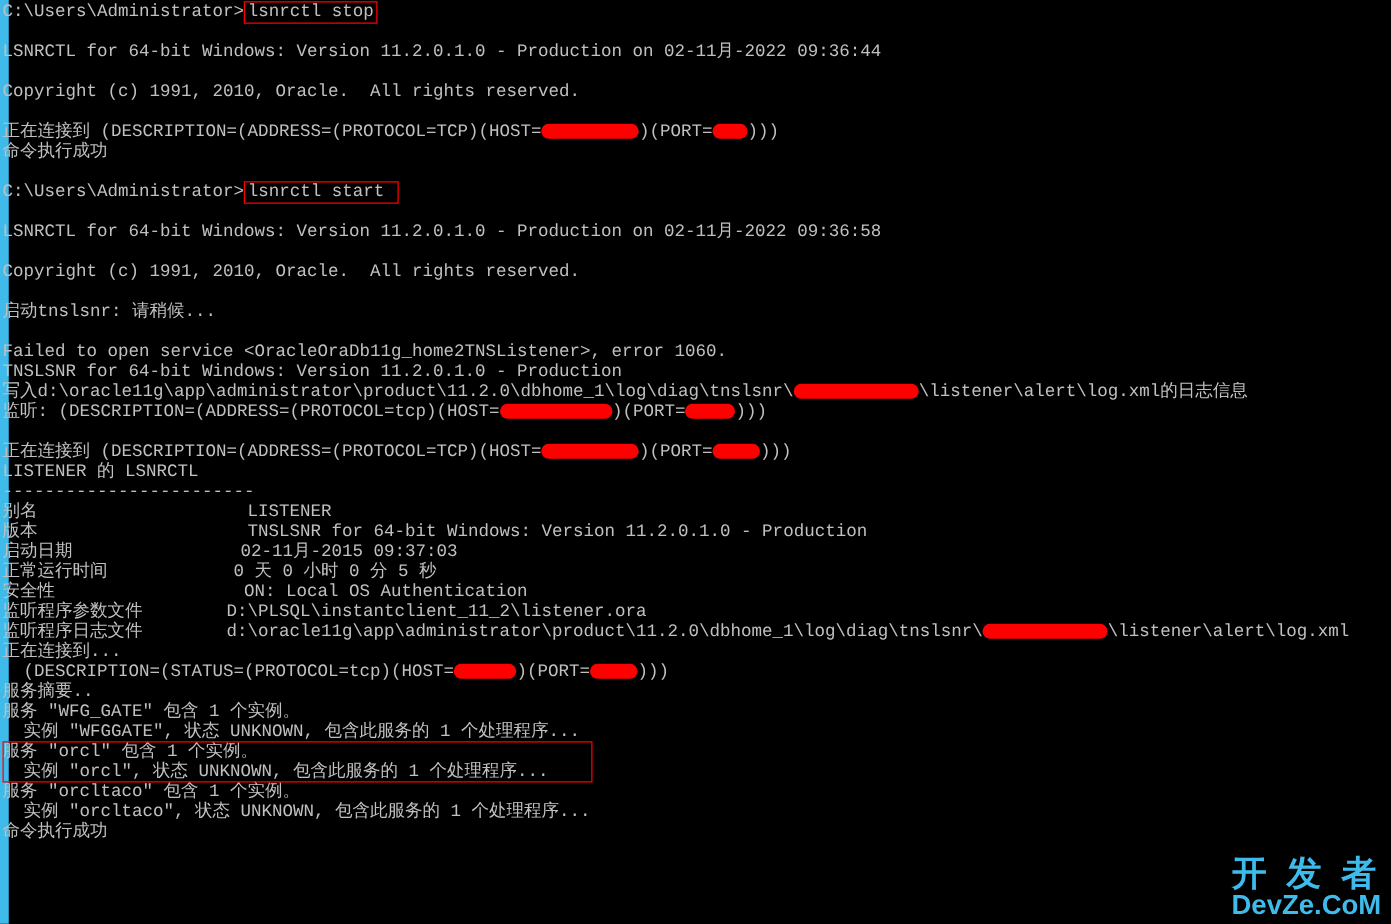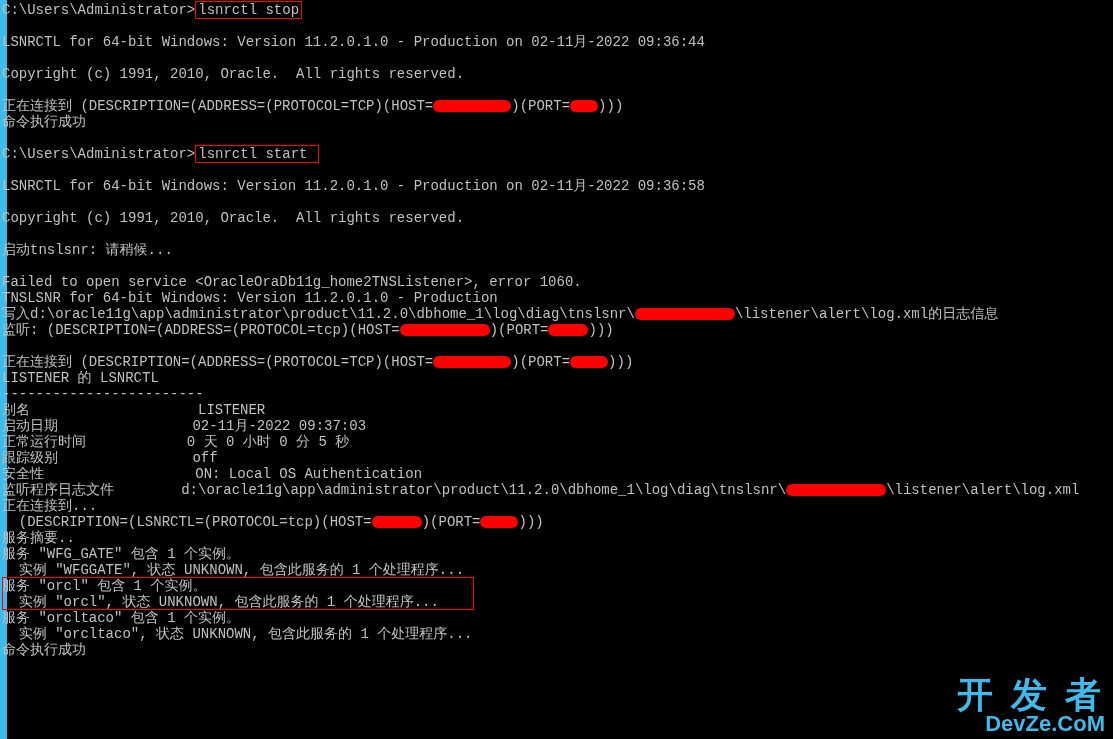--- a/index.html
+++ b/index.html
@@ -63,21 +63,21 @@
       position: absolute;
       right: 8px;
       bottom: 4px;
       font-family: 'Microsoft YaHei', sans-serif;
       color: #3ebbea;
       font-weight: bold;
       line-height: 1;
       text-align: right;
       text-shadow: 1px 1px 2px rgba(0,0,0,0.8);
     }
-    .watermark .line1 { font-size: 36px; letter-spacing: 4px; }
+    .watermark .line1 { font-size: 28px; letter-spacing: 4px; }
     .watermark .line2 { font-size: 22px; }
   </style>
 </head>
 <body>
 
 <div class="left-bar"></div>
 
 <div class="terminal">
 <div class="term-line"><span>C:\Users\Administrator&gt;</span><span class="red-box"><span>lsnrctl stop</span></span></div>
 <div class="term-line"> </div>
@@ -98,27 +98,28 @@
 <div class="term-line"> </div>
 <div class="term-line">Failed to open service &lt;OracleOraDb11g_home2TNSListener&gt;, error 1060.</div>
 <div class="term-line">TNSLSNR for 64-bit Windows: Version 11.2.0.1.0 - Production</div>
 <div class="term-line"><span>写入d:\oracle11g\app\administrator\product\11.2.0\dbhome_1\log\diag\tnslsnr\</span><span class="redact redact-w6"></span><span>\listener\alert\log.xml的日志信息</span></div>
 <div class="term-line"><span>监听: (DESCRIPTION=(ADDRESS=(PROTOCOL=tcp)(HOST=</span><span class="redact redact-w3"></span><span>)(PORT=</span><span class="redact redact-w4"></span><span>)))</span></div>
 <div class="term-line"> </div>
 <div class="term-line"><span>正在连接到 (DESCRIPTION=(ADDRESS=(PROTOCOL=TCP)(HOST=</span><span class="redact redact-w1"></span><span>)(PORT=</span><span class="redact redact-w5"></span><span>)))</span></div>
 <div class="term-line">LISTENER 的 LSNRCTL</div>
 <div class="term-line">------------------------</div>
 <div class="term-line"><span>别名</span>                    <span>LISTENER</span></div>
-<div class="term-line"><span>启动日期</span>                <span>02-11月-2022 09:37:03</span></div>
+<div class="term-line"><span>版本</span>                    <span>TNSLSNR for 64-bit Windows: Version 11.2.0.1.0 - Production</span></div>
+<div class="term-line"><span>启动日期</span>                <span>02-11月-2015 09:37:03</span></div>
 <div class="term-line"><span>正常运行时间</span>            <span>0 天 0 小时 0 分 5 秒</span></div>
-<div class="term-line"><span>跟踪级别</span>                <span>off</span></div>
 <div class="term-line"><span>安全性</span>                  <span>ON: Local OS Authentication</span></div>
+<div class="term-line"><span>监听程序参数文件</span>        <span>D:\PLSQL\instantclient_11_2\listener.ora</span></div>
 <div class="term-line"><span>监听程序日志文件</span>        <span>d:\oracle11g\app\administrator\product\11.2.0\dbhome_1\log\diag\tnslsnr\</span><span class="redact redact-w6"></span><span>\listener\alert\log.xml</span></div>
 <div class="term-line">正在连接到...</div>
-<div class="term-line"><span>  (DESCRIPTION=(LSNRCTL=(PROTOCOL=tcp)(HOST=</span><span class="redact redact-w7"></span><span>)(PORT=</span><span class="redact redact-w5"></span><span>)))</span></div>
+<div class="term-line"><span>  (DESCRIPTION=(STATUS=(PROTOCOL=tcp)(HOST=</span><span class="redact redact-w7"></span><span>)(PORT=</span><span class="redact redact-w5"></span><span>)))</span></div>
 <div class="term-line">服务摘要..</div>
 <div class="term-line">服务 "WFG_GATE" 包含 1 个实例。</div>
 <div class="term-line">  实例 "WFGGATE", 状态 UNKNOWN, 包含此服务的 1 个处理程序...</div>
 <div style="position:relative;">
   <span class="red-box-multiline" style="position:absolute;left:0;top:-1px;width:472px;height:33px;pointer-events:none;"></span>
   <div class="term-line">服务 "orcl" 包含 1 个实例。</div>
   <div class="term-line">  实例 "orcl", 状态 UNKNOWN, 包含此服务的 1 个处理程序...</div>
 </div>
 <div class="term-line">服务 "orcltaco" 包含 1 个实例。</div>
 <div class="term-line">  实例 "orcltaco", 状态 UNKNOWN, 包含此服务的 1 个处理程序...</div>

